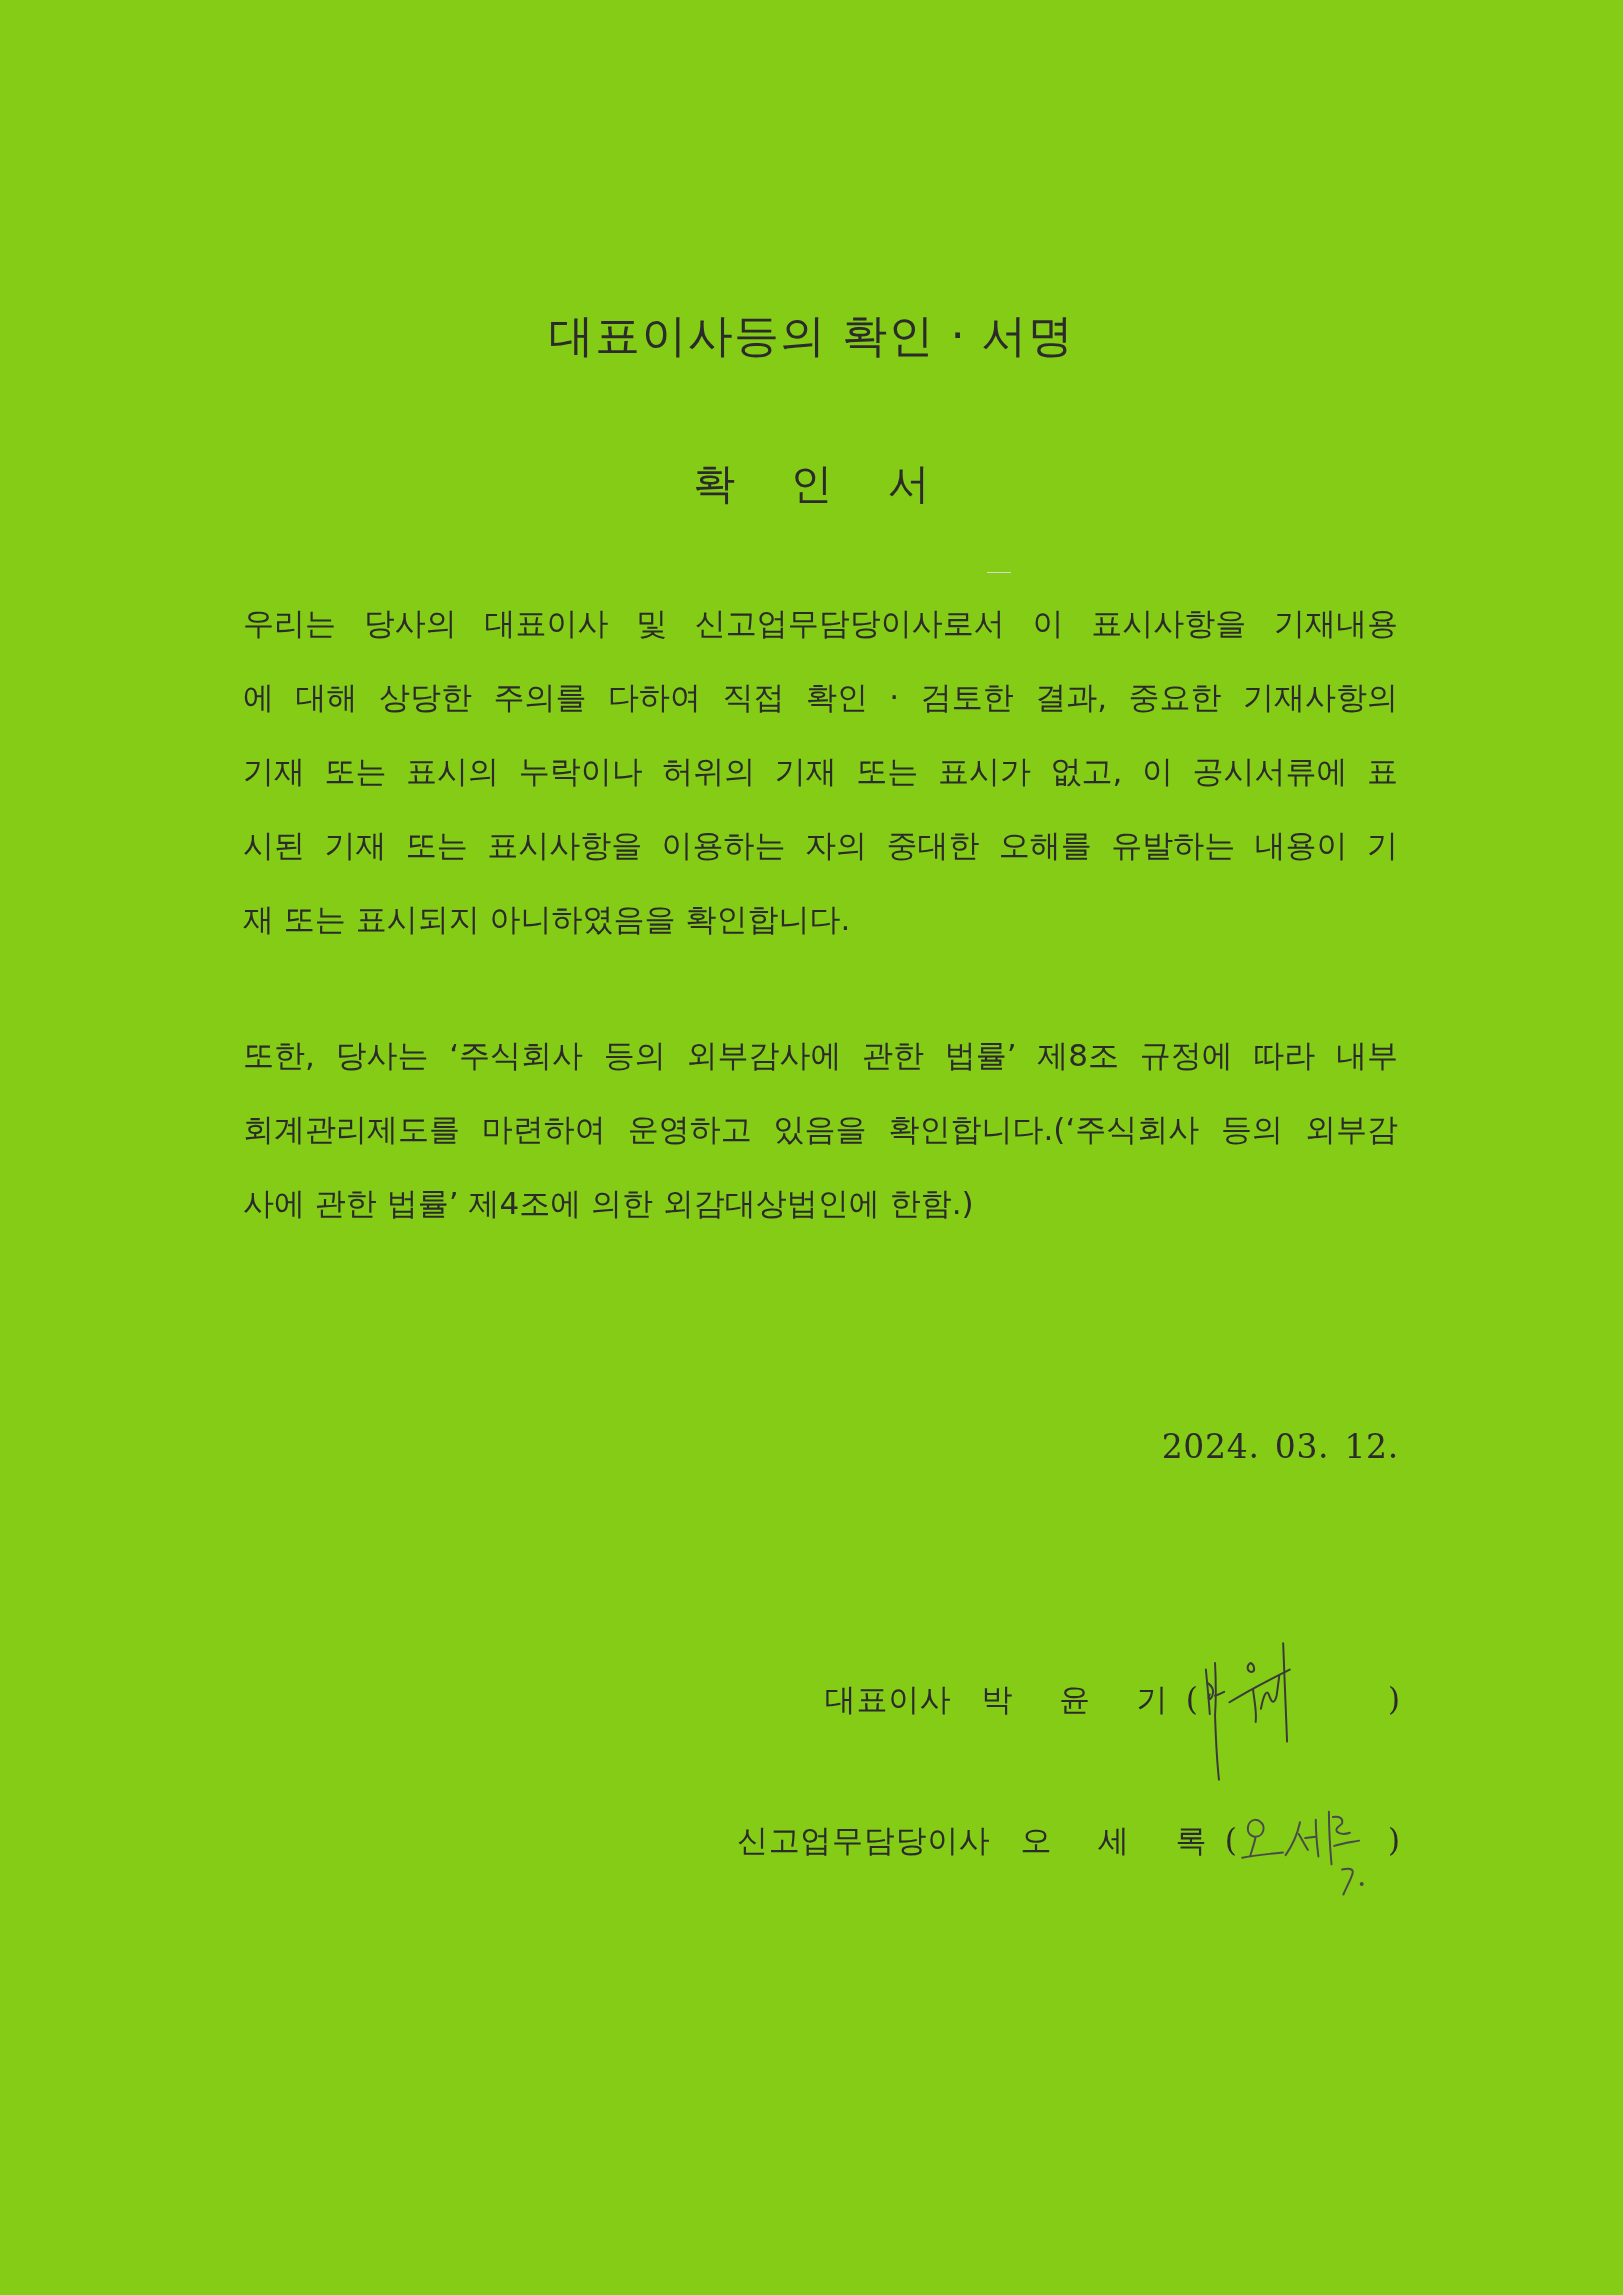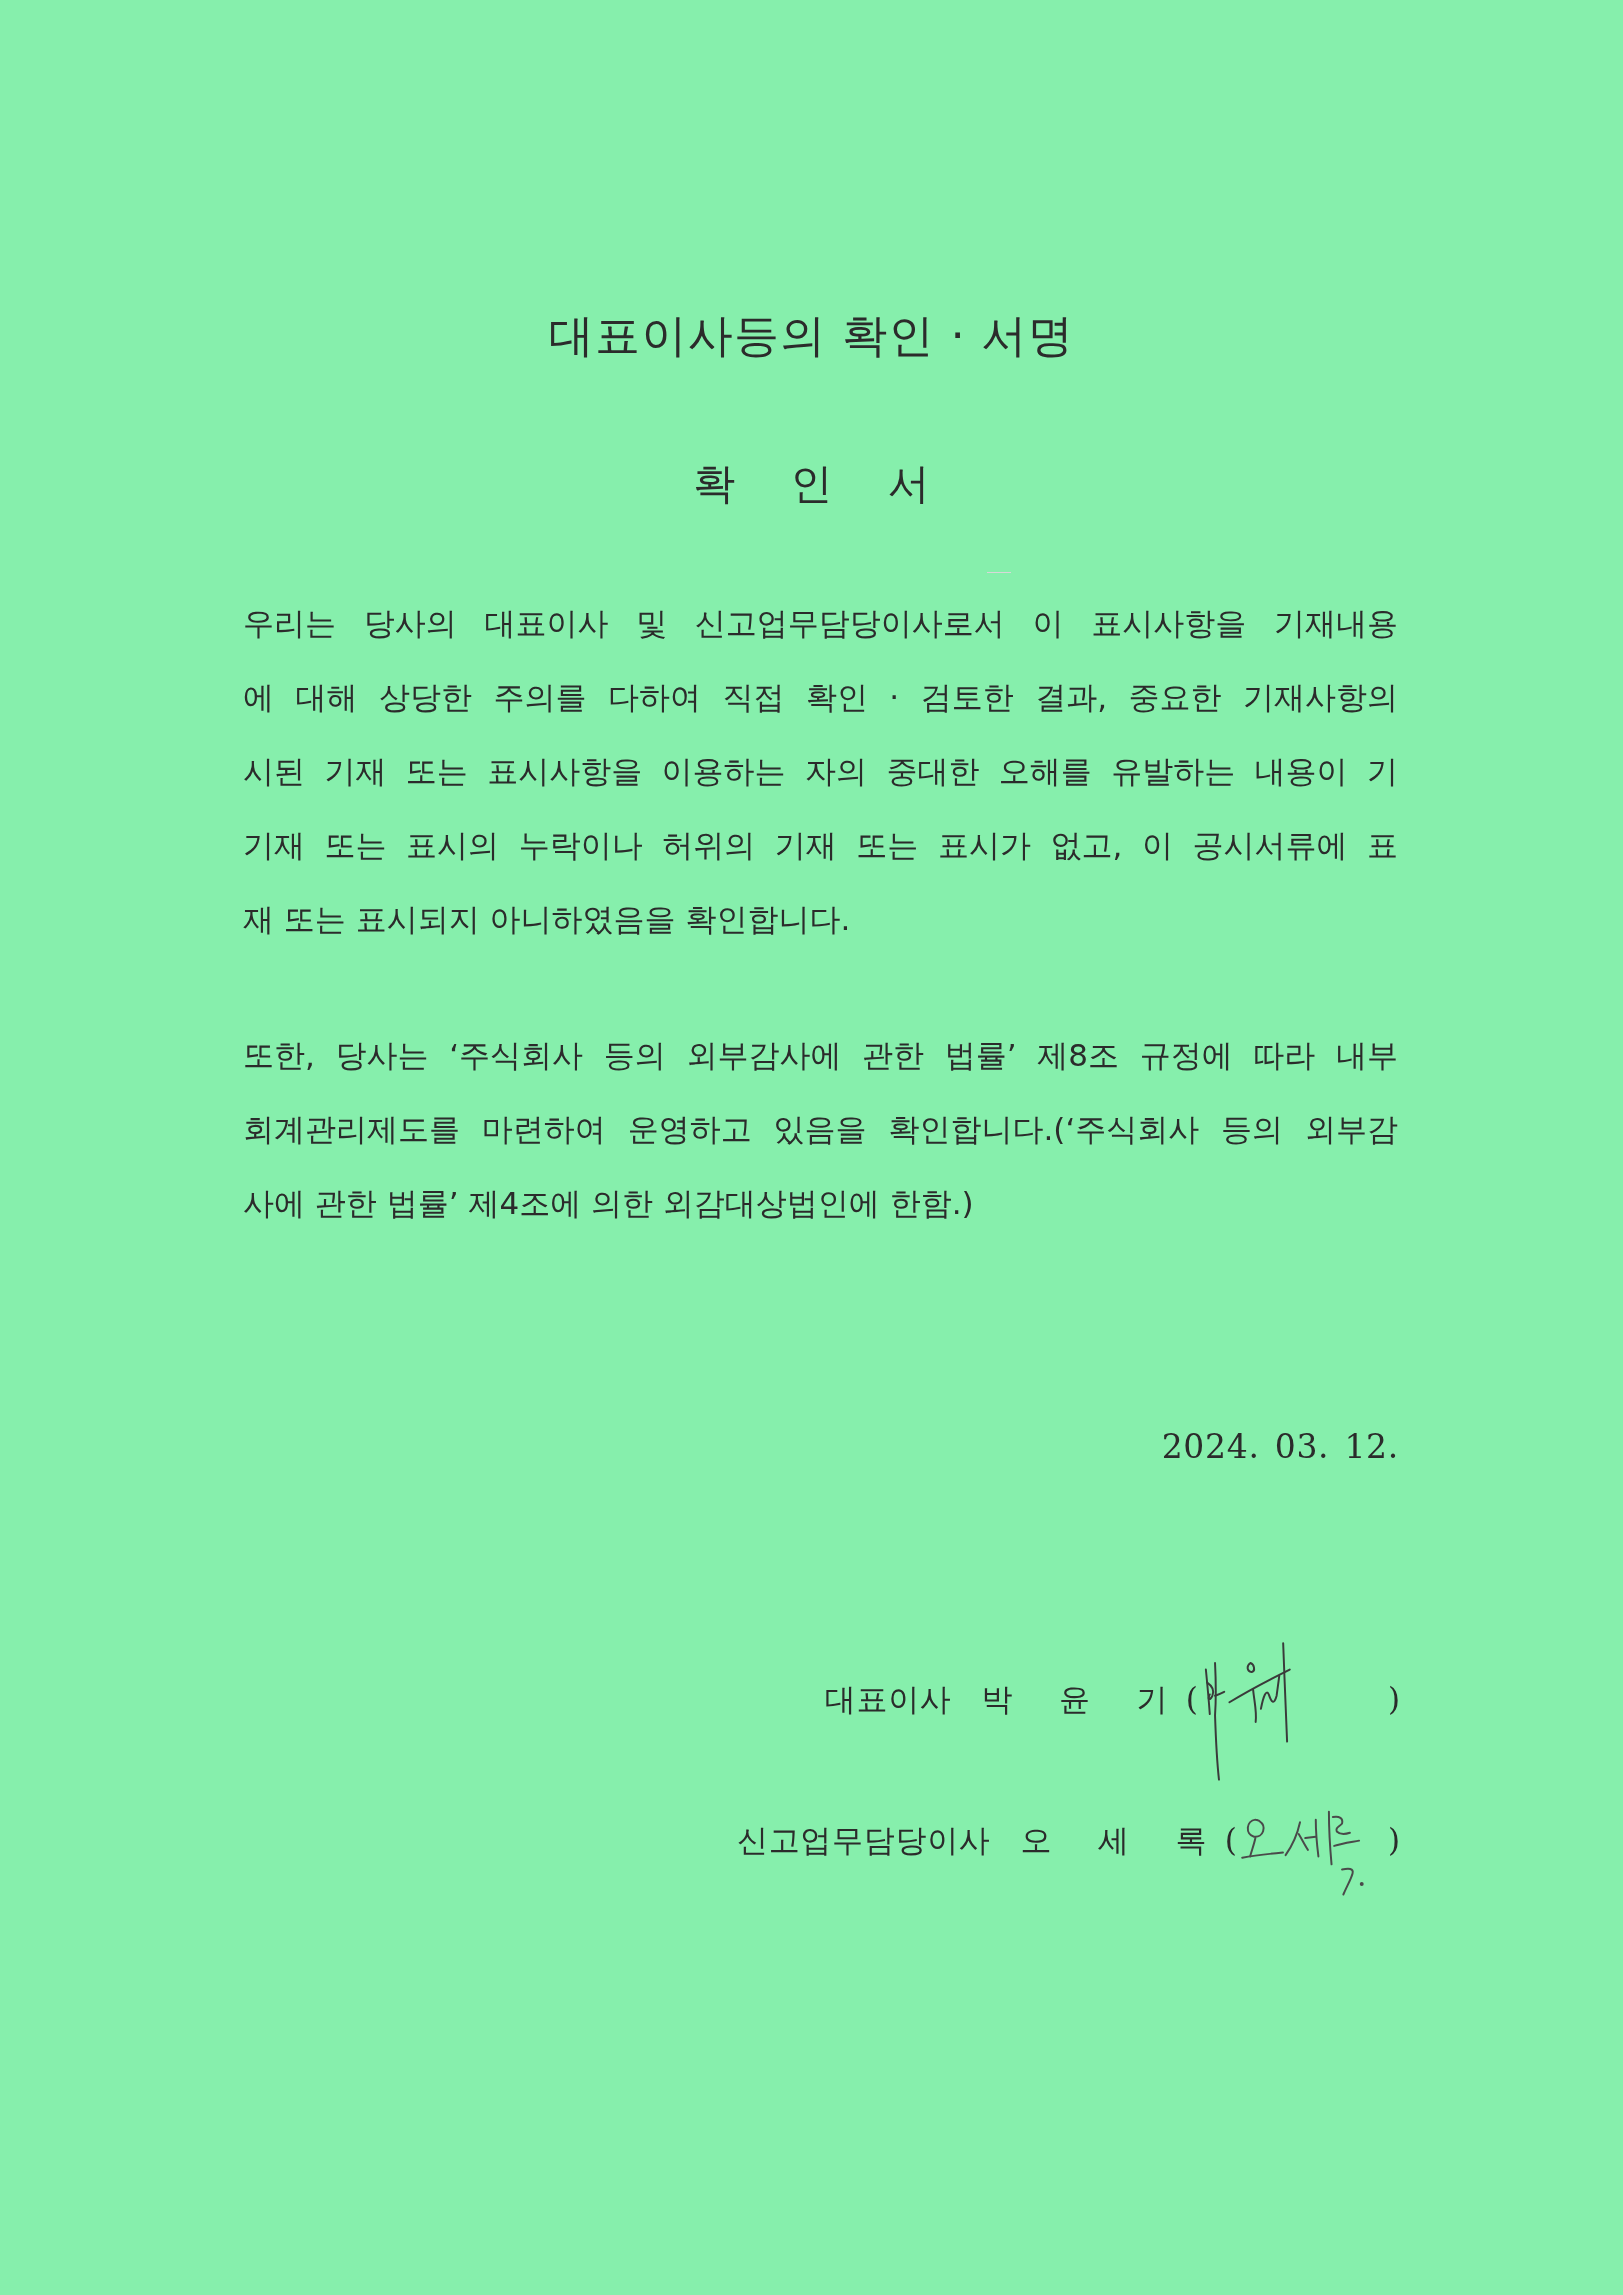--- a/index.html
+++ b/index.html
@@ -12,21 +12,21 @@
     body {
       position: relative;
       color: #2a2a2a;
       font-family: "DejaVu Sans", "Liberation Sans", sans-serif;
     }
     .page {
       position: absolute;
       left: 0; top: 0;
       width: 1623px;
       height: 2295px;
-      background: #86efac;
+      background: #84cc16;
     }
     .doc-title {
       position: absolute;
       left: 0; right: 0;
       top: 306px;
       text-align: center;
       font-size: 45px;
       line-height: 59px;
       letter-spacing: 1.3px;
       color: #2b2b2b;
@@ -127,22 +127,22 @@
 
   <div class="doc-title">대표이사등의 확인 · 서명</div>
 
   <div class="doc-subtitle">확 인 서</div>
 
   <div class="scan-mark"></div>
 
   <div class="paragraph para-1">
     <span class="para-line">우리는 당사의 대표이사 및 신고업무담당이사로서 이 표시사항을 기재내용</span>
     <span class="para-line">에 대해 상당한 주의를 다하여 직접 확인 · 검토한 결과, 중요한 기재사항의</span>
+    <span class="para-line">기재 또는 표시의 누락이나 허위의 기재 또는 표시가 없고, 이 공시서류에 표</span>
     <span class="para-line">시된 기재 또는 표시사항을 이용하는 자의 중대한 오해를 유발하는 내용이 기</span>
-    <span class="para-line">기재 또는 표시의 누락이나 허위의 기재 또는 표시가 없고, 이 공시서류에 표</span>
     <span class="para-line last">재 또는 표시되지 아니하였음을 확인합니다.</span>
   </div>
 
   <div class="paragraph para-2">
     <span class="para-line">또한, 당사는 ‘주식회사 등의 외부감사에 관한 법률’ 제8조 규정에 따라 내부</span>
     <span class="para-line">회계관리제도를 마련하여 운영하고 있음을 확인합니다.(‘주식회사 등의 외부감</span>
     <span class="para-line last">사에 관한 법률’ 제4조에 의한 외감대상법인에 한함.)</span>
   </div>
 
   <div class="date-line">2024. 03. 12.</div>

